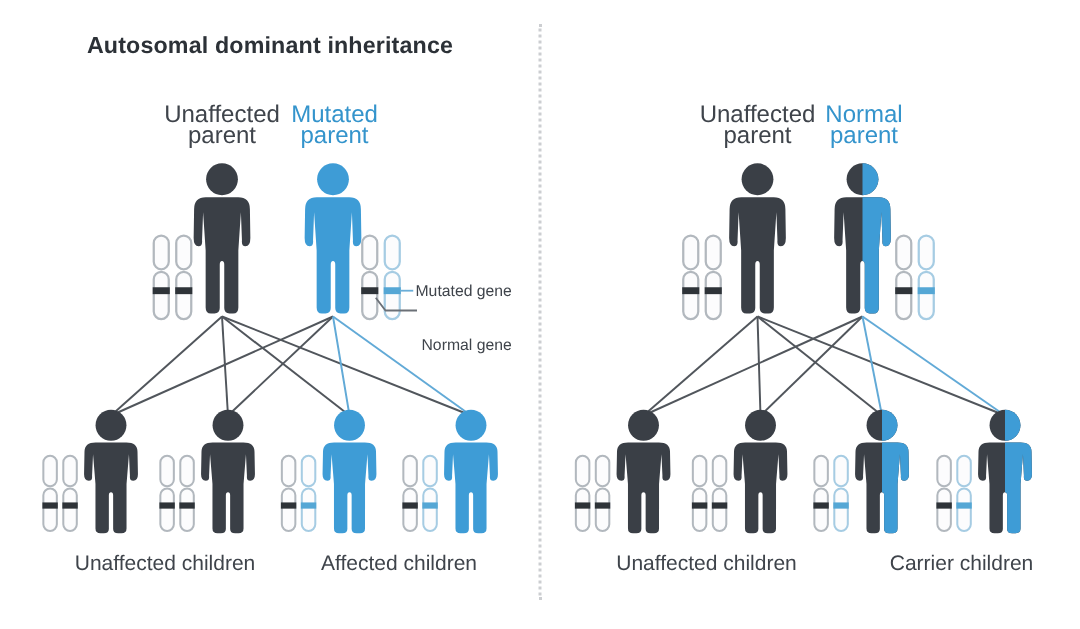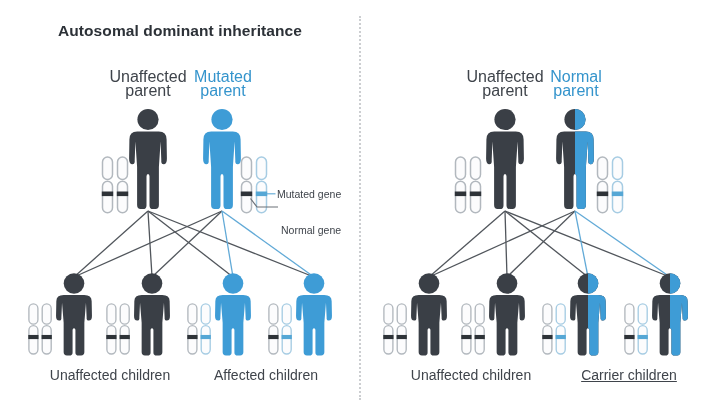--- a/index.html
+++ b/index.html
@@ -230,16 +230,16 @@
         <use class="chr-normal" href="#chr-shape-R" transform="translate(182,303) scale(0.9)"></use>
         <use class="chr-mutated" href="#chr-shape-R" transform="translate(195.3,303) scale(0.9)"></use>
       </g>
       <g>
         <use class="chr-normal" href="#chr-shape-R" transform="translate(264,303) scale(0.9)"></use>
         <use class="chr-mutated" href="#chr-shape-R" transform="translate(277.3,303) scale(0.9)"></use>
       </g>
     </svg>
 
     <div class="clabel" style="left:111px;">Unaffected children</div>
-    <div class="clabel blue-text" style="left:269px;text-decoration:underline;">Carrier children</div>
+    <div class="clabel blue-text" style="left:281px;">Carrier children</div>
   </div>
 
 </div>
 
 </body></html>

